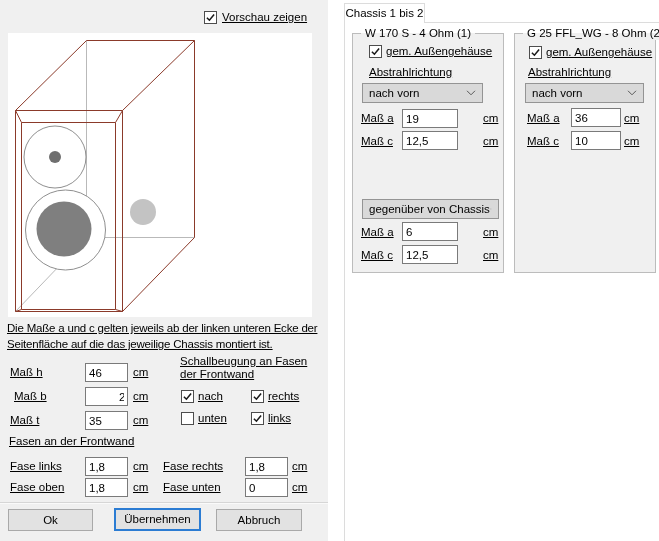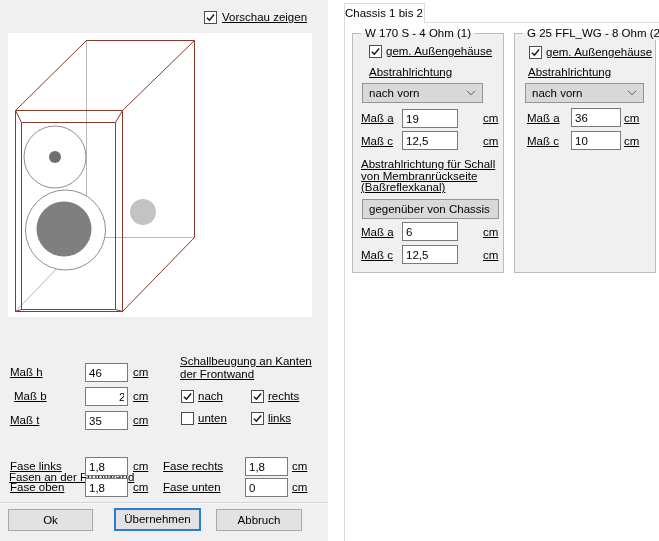--- a/index.html
+++ b/index.html
@@ -19,21 +19,21 @@
   .combo .ctext{white-space:nowrap;line-height:18px;}
   .btn{position:absolute;height:22px;background:#e2e2e2;border:1px solid #a9a9a9;box-sizing:border-box;
        text-align:center;line-height:20px;}
   .btn.focused{height:23px;border:2px solid #2b7cd3;line-height:19px;}
   .group{position:absolute;background:#f0f0f0;border:1px solid #bcbcbc;box-sizing:border-box;}
   .gtitle{position:absolute;top:-7px;left:8px;padding:0 4px;white-space:nowrap;line-height:13px;
           background:linear-gradient(#ffffff 50%,#f0f0f0 50%);text-align:center;}
   .page{position:absolute;left:344px;top:22px;width:315px;height:519px;background:#ffffff;
         border-left:1px solid #dcdcdc;border-top:1px solid #dcdcdc;box-sizing:border-box;}
   .tab{position:absolute;left:344px;top:3px;width:81px;height:20px;background:#ffffff;
-       border:1px solid #dcdcdc;border-bottom:none;box-sizing:border-box;line-height:19px;z-index:2;}
+       border:1px solid #dcdcdc;border-bottom:none;box-sizing:border-box;text-align:center;line-height:19px;z-index:2;}
   .sep{position:absolute;left:0;top:502px;width:328px;height:0;border-top:1px solid #d6d6d6;border-bottom:1px solid #fafafa;}
   .note{line-height:16px;letter-spacing:-0.2px;}
 </style>
 </head>
 <body>
 
 <div class="win">
 
   <div class="left-panel">
 
@@ -59,34 +59,36 @@
         <g stroke="#8b3a2a" fill="none">
           <path d="M7.5,77.5 H114.5 V278.5 H7.5 Z"></path>
           <path d="M7.5,77.5 L78.5,7.5 H186.5 L114.5,77.5"></path>
           <path d="M186.5,7.5 V204.5 L114.5,278.5"></path>
           <path d="M13.5,89.5 H107.5 V276.5 H13.5 Z"></path>
           <path d="M7.5,77.5 L13.5,89.5 M114.5,77.5 L107.5,89.5 M114.5,278.5 L107.5,276.5 M7.5,278.5 L13.5,276.5"></path>
         </g>
       </svg>
     </div>
 
+    <div class="lbl pre note" style="left:7px;top:320px;width:318px;">Die Maße a und c gelten jeweils ab der linken unteren Ecke der
+Seitenfläche auf die das jeweilige Chassis montiert ist.</div>
 
     <div class="lbl" style="left:10px;top:366px;">Maß h</div>
     <input class="field" style="left: 85px; top: 363px; width: 43px;" value="46">
     <div class="lbl" style="left:133px;top:366px;">cm</div>
 
     <div class="lbl" style="left:14px;top:390px;">Maß b</div>
     <input class="field" style="left: 85px; top: 387px; width: 43px; padding-left: 33px;" value="25">
     <div class="lbl" style="left:133px;top:390px;">cm</div>
 
     <div class="lbl" style="left:10px;top:414px;">Maß t</div>
     <input class="field" style="left: 85px; top: 411px; width: 43px;" value="35">
     <div class="lbl" style="left:133px;top:414px;">cm</div>
 
-    <div class="lbl pre" style="left:180px;top:355px;">Schallbeugung an Kanten
+    <div class="lbl pre" style="left:180px;top:355px;">Schallbeugung an Fasen
 der Frontwand</div>
 
     <div class="cb checked" style="left:181px;top:390px;">
       <svg width="9" height="9" viewBox="0 0 10 10">
           <path d="M1 5.2 L3.8 8 L9 1.6" stroke="#1a1a1a" stroke-width="1.7" fill="none"></path>
         </svg>
     </div>
     <div class="lbl" style="left:198px;top:390px;">nach</div>
 
     <div class="cb checked" style="left:251px;top:390px;">
@@ -101,21 +103,21 @@
     </div>
     <div class="lbl" style="left:198px;top:412px;">unten</div>
 
     <div class="cb checked" style="left:251px;top:412px;">
       <svg width="9" height="9" viewBox="0 0 10 10">
           <path d="M1 5.2 L3.8 8 L9 1.6" stroke="#1a1a1a" stroke-width="1.7" fill="none"></path>
         </svg>
     </div>
     <div class="lbl" style="left:268px;top:412px;">links</div>
 
-    <div class="lbl" style="left:9px;top:435px;margin-top:36px;">Fasen an der Frontwand</div>
+    <div class="lbl" style="left:9px;top:435px;">Fasen an der Frontwand</div>
 
     <div class="lbl" style="left:10px;top:460px;">Fase links</div>
     <input class="field" style="left: 85px; top: 457px; width: 43px;" value="1,8">
     <div class="lbl" style="left:133px;top:460px;">cm</div>
 
     <div class="lbl" style="left:163px;top:460px;">Fase rechts</div>
     <input class="field" style="left: 245px; top: 457px; width: 43px;" value="1,8">
     <div class="lbl" style="left:292px;top:460px;">cm</div>
 
     <div class="lbl" style="left:10px;top:481px;">Fase oben</div>
@@ -157,23 +159,20 @@
     </div>
 
     <div class="lbl" style="left:8px;top:78px;">Maß a</div>
     <input class="field" style="left: 49px; top: 75px; width: 56px;" value="19">
     <div class="lbl" style="left:130px;top:78px;">cm</div>
 
     <div class="lbl" style="left:8px;top:101px;">Maß c</div>
     <input class="field" style="left: 49px; top: 97px; width: 56px;" value="12,5">
     <div class="lbl" style="left:130px;top:101px;">cm</div>
 
-    <div class="lbl pre" style="left:8px;top:125px;line-height:11.5px;">Abstrahlrichtung für Schall
-von Membranrückseite
-(Baßreflexkanal)</div>
     <div class="combo" style="left:9px;top:165px;width:137px;">
       <span class="ctext">gegenüber von Chassis</span>
       <svg width="10" height="6" viewBox="0 0 10 6">
           <path d="M1 0.8 L5 4.8 L9 0.8" stroke="#5a5a5a" fill="none"></path>
         </svg>
     </div>
 
     <div class="lbl" style="left:8px;top:192px;">Maß a</div>
     <input class="field" style="left: 49px; top: 188px; width: 56px;" value="6">
     <div class="lbl" style="left:130px;top:192px;">cm</div>

